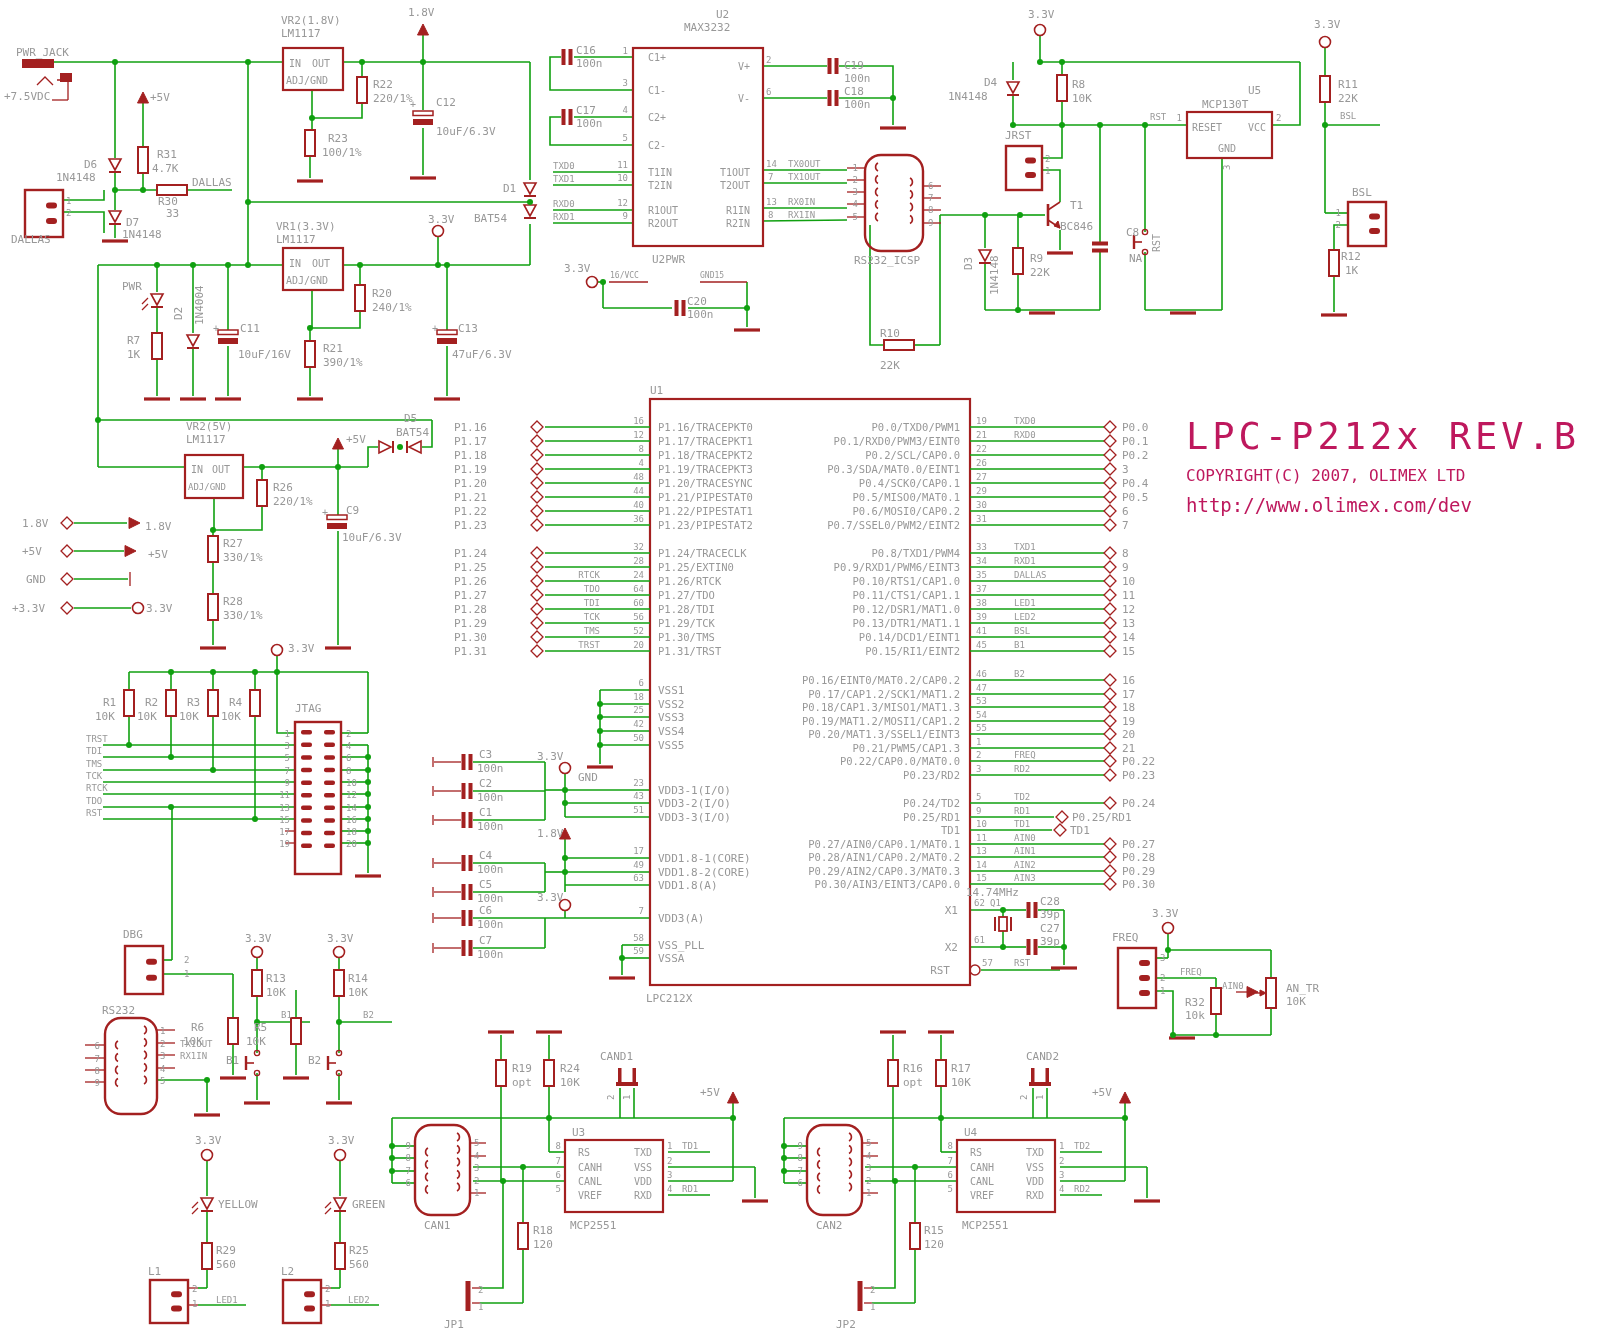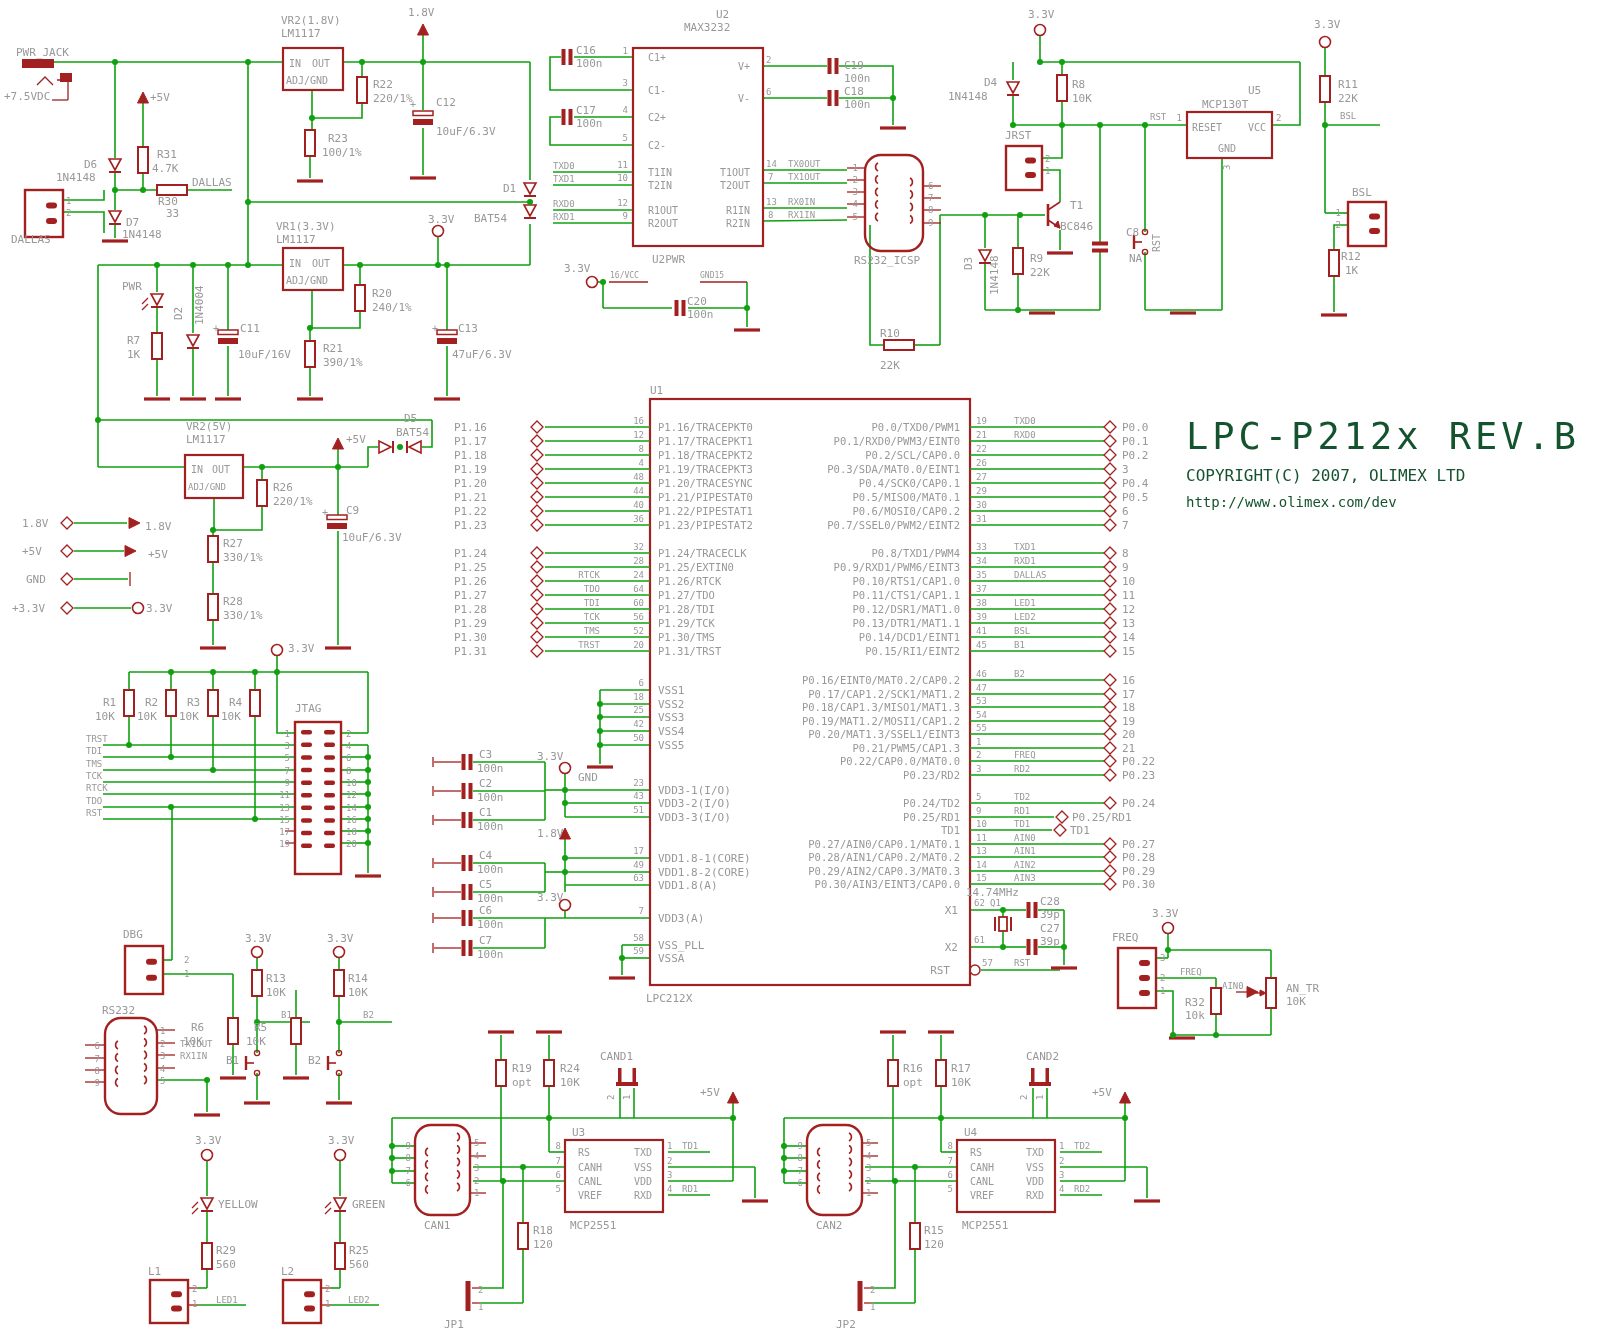--- a/index.html
+++ b/index.html
@@ -1,22 +1,22 @@
 <!DOCTYPE html>
 <html><head>
 <meta charset="utf-8">
 <style>
   html,body{margin:0;padding:0;background:#fff;}
   #stage{position:relative;width:1600px;height:1333px;background:#fff;overflow:hidden;
          font-family:"DejaVu Sans Mono","Liberation Mono",monospace;}
   svg{position:absolute;left:0;top:0;}
-  #titleblock{position:absolute;left:1186px;top:415px;color:#14532d;}
+  #titleblock{position:absolute;left:1186px;top:415px;color:#be185d;}
   #titleblock .t{font-size:37px;letter-spacing:4px;white-space:nowrap;}
   #titleblock .c{font-size:16px;margin-top:8px;white-space:nowrap;}
-  #titleblock .u{font-size:14px;margin-top:9px;white-space:nowrap;}
+  #titleblock .u{font-size:19px;margin-top:9px;white-space:nowrap;}
 </style>
 </head>
 <body>
 
 <div id="stage">
   <svg id="schem" width="1600" height="1333" viewBox="0 0 1600 1333">
       <polyline points="54,62 283,62" fill="none" stroke="#10a010" stroke-width="1.6"></polyline>
       <polyline points="342,62 530,62" fill="none" stroke="#10a010" stroke-width="1.6"></polyline>
       <polyline points="115,62 115,158" fill="none" stroke="#10a010" stroke-width="1.6"></polyline>
       <polyline points="115,172 115,210" fill="none" stroke="#10a010" stroke-width="1.6"></polyline>

